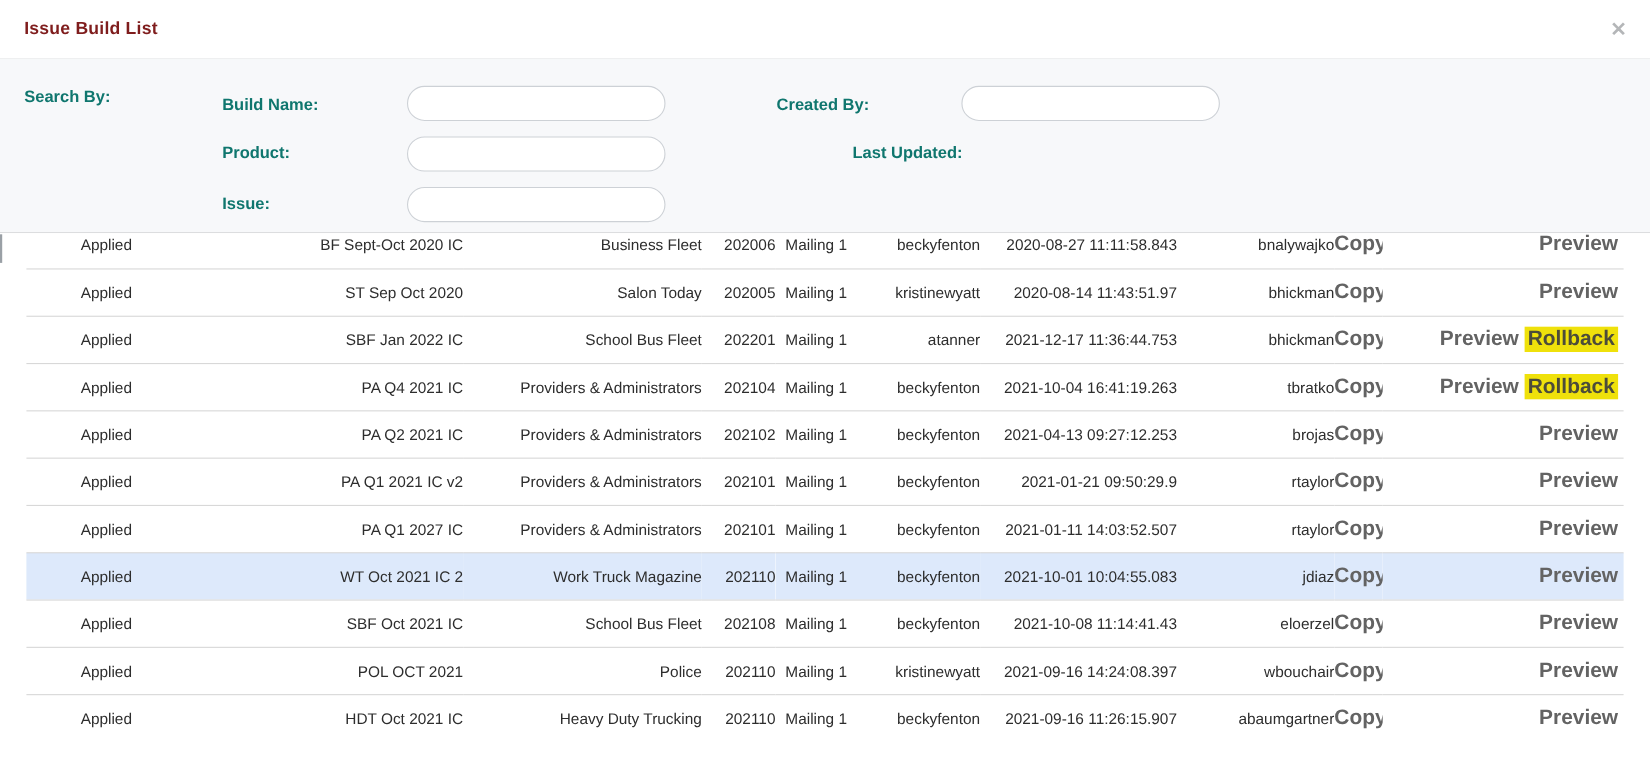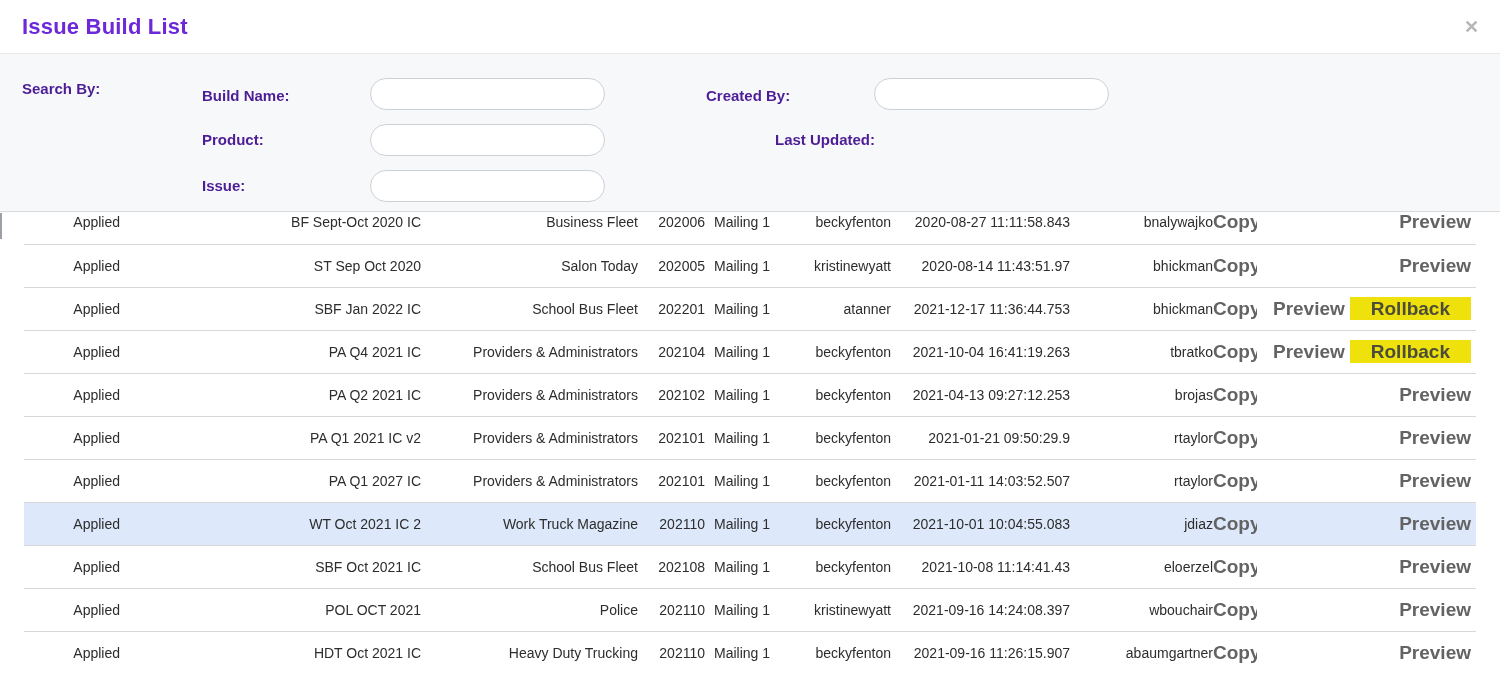--- a/index.html
+++ b/index.html
@@ -9,32 +9,32 @@
     background:#fff; color:#2d2d2d; overflow:hidden; position:relative;
   }
 
   
   .modal-header{
     position:absolute; top:0; left:0; width:1500px; height:54px;
     background:#fff; border-bottom:1px solid #e7e8ea;
     display:flex; align-items:center; justify-content:space-between;
     padding:0 17px 0 22px;
   }
-  .modal-title{ font-size:22px; font-weight:bold; color:#6d28d9; letter-spacing:.2px; }
+  .modal-title{ font-size:16px; font-weight:bold; color:#7f1d1d; letter-spacing:.2px; }
   .close-btn{
     color:#b4b6b8; font-size:18px; font-weight:bold; cursor:pointer;
     line-height:1; padding:4px; user-select:none;
   }
 
   
   .search-panel{
     position:absolute; top:54px; left:0; width:1500px; height:158px;
     background:var(--panel-bg,#f7f8fa); border-bottom:1px solid #d9dadc;
   }
-  .sp-label{ position:absolute; font-size:15px; font-weight:bold; color:#4c1d95; white-space:nowrap; }
+  .sp-label{ position:absolute; font-size:15px; font-weight:bold; color:#0f766e; white-space:nowrap; }
   .search-by{ left:22px; top:26px; }
   .lbl-build{ left:202px; top:33px; }
   .lbl-product{ left:202px; top:77px; }
   .lbl-issue{ left:202px; top:123px; }
   .lbl-createdby{ left:706px; top:33px; }
   .lbl-lastupdated{ left:741px; top:77px;margin-left:34px; }
 
   .sp-input{
     position:absolute; width:235px; height:32px;
     border:1px solid #cdd1d6; border-radius:17px; background:#fff;
@@ -81,21 +81,21 @@
   .c-updatedby{ width:143px; }
   .c-copy     { width:44px; }
   .c-actions  { width:219px; }
   tr.selected td{ background:var(--selected-row-bg,#dde9fb); }
 
   .action-link{
     color:#636363; font-weight:600; font-size:19px; cursor:pointer; text-decoration:none;
   }
   .c-actions .action-link{ margin-right:5px; }
   .rollback-link{
-    background:var(--rollback-bg,#efe10b); color:#4c4c3a; padding:1px 21px;
+    background:var(--rollback-bg,#efe10b); color:#4c4c3a; padding:1px 3px;
   }
 </style>
 </head>
 <body>
 
 <div class="modal-header">
   <div class="modal-title">Issue Build List</div>
   <div class="close-btn">✕</div>
 </div>
 

